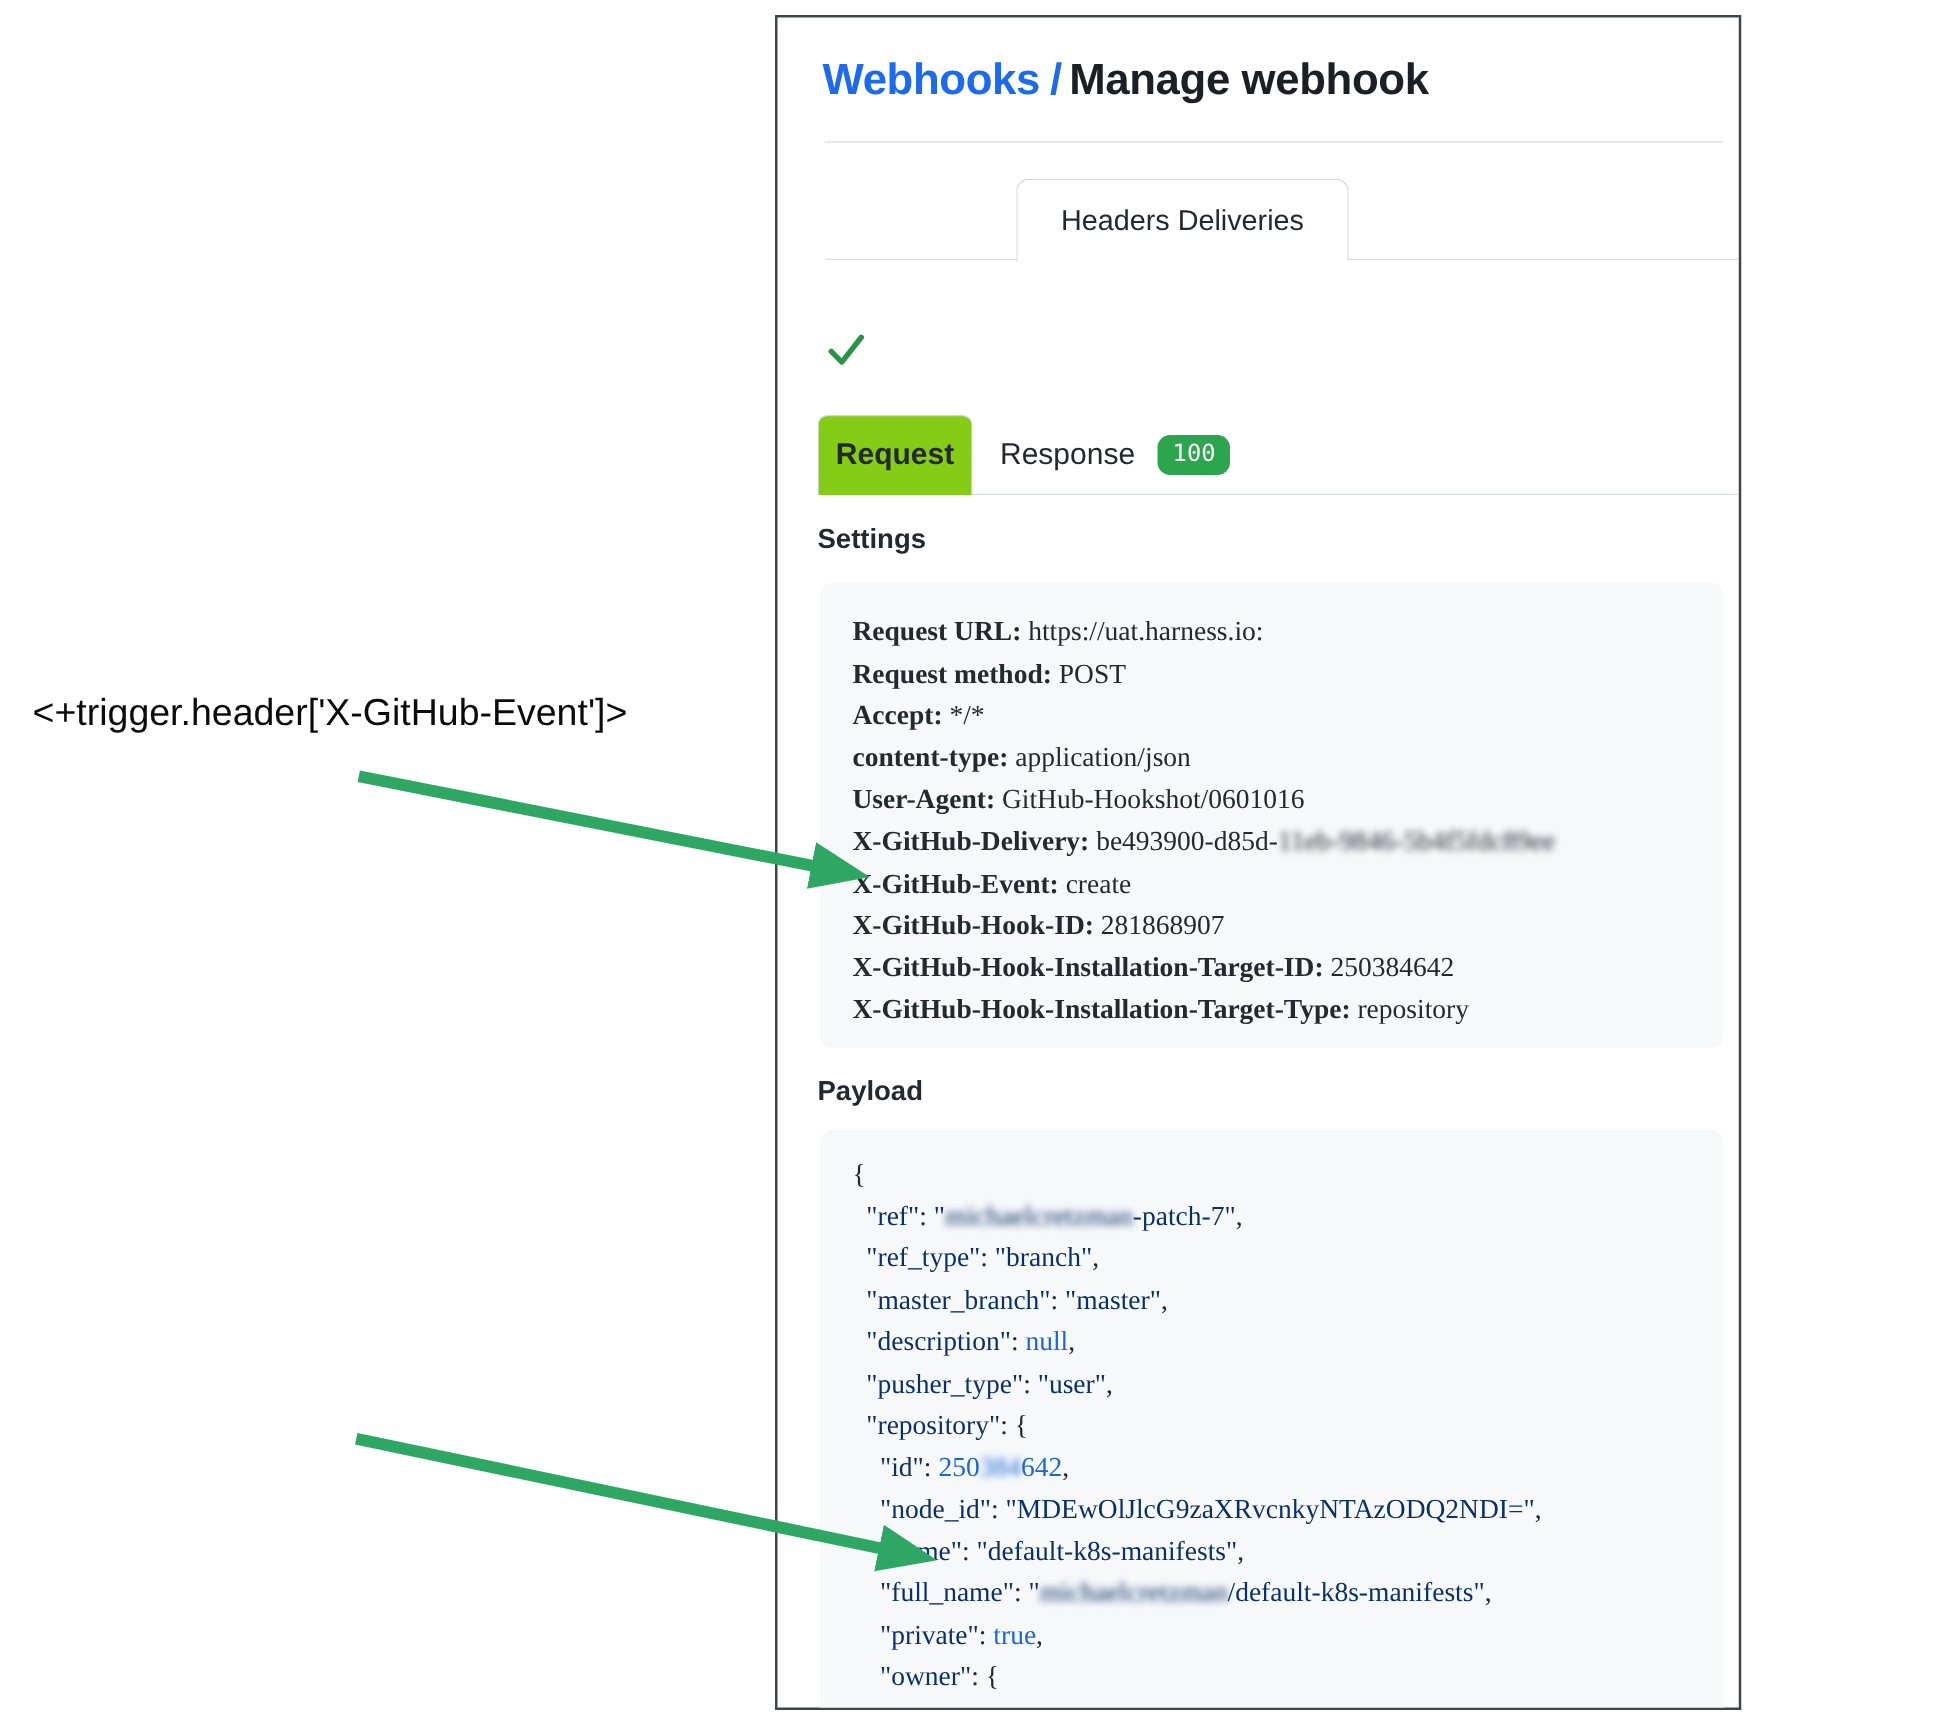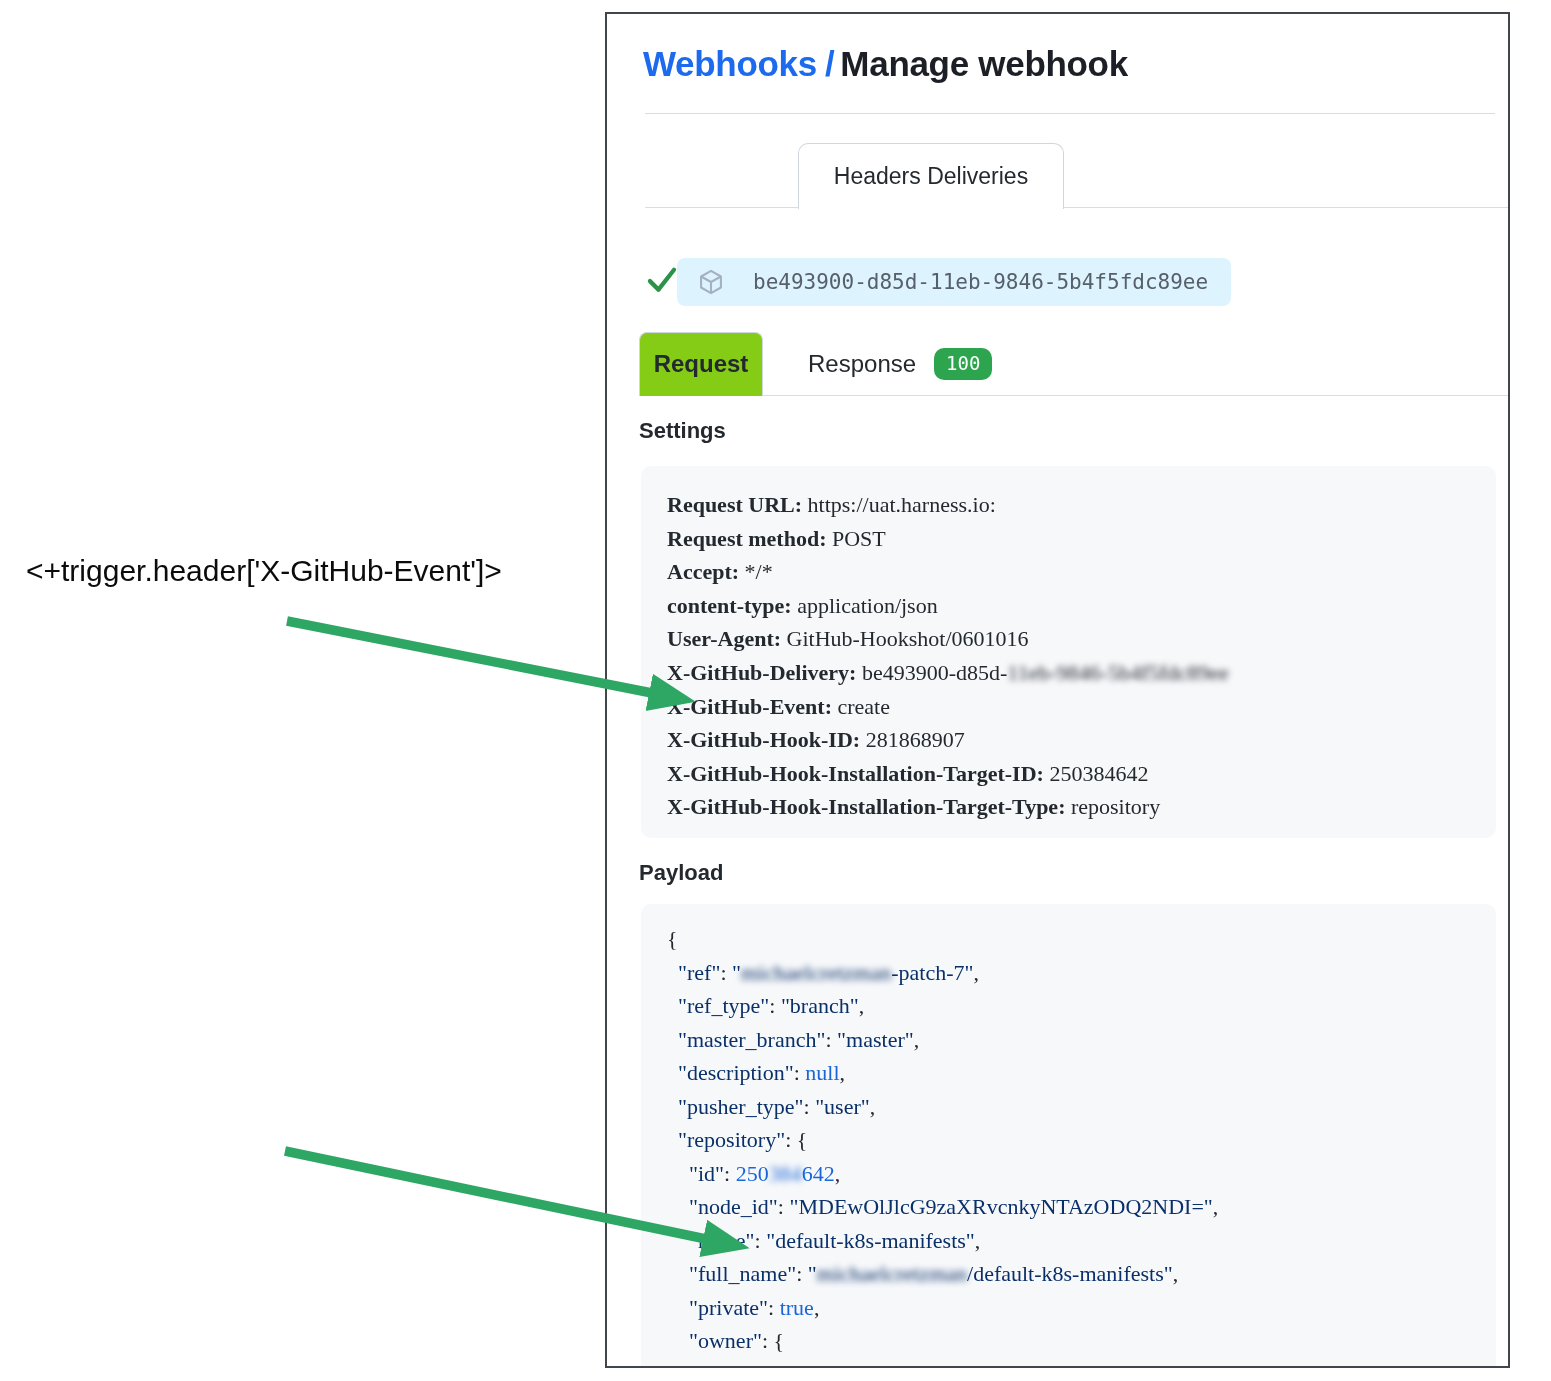--- a/index.html
+++ b/index.html
@@ -11,21 +11,21 @@
   *{box-sizing:border-box;margin:0;padding:0;}
   html,body{background:#ffffff;}
   .page{position:relative;width:1551px;height:1381px;background:#fff;overflow:hidden;
         font-family:"Liberation Sans",sans-serif;color:var(--text);}
   
   .annotation{position:absolute;font-size:30px;color:#0b0b0b;white-space:nowrap;z-index:6;}
   .ann1{left:26px;top:554px;}
   .ann2{left:46px;top:1089px;}
   .arrows{position:absolute;left:0;top:0;z-index:5;pointer-events:none;}
   
-  .panel{position:absolute;left:605px;top:12px;width:905px;height:1356px;
+  .panel{position:absolute;left:620px;top:12px;width:773px;height:1356px;
          background:#fff;border:2px solid var(--panel-border);overflow:hidden;z-index:1;}
   .breadcrumb{position:absolute;left:36px;top:30px;font-size:35px;font-weight:600;
               letter-spacing:-0.3px;white-space:nowrap;}
   .bc-link{color:var(--accent-blue);text-decoration:none;cursor:pointer;}
   .bc-sep{color:var(--accent-blue);padding:0 6px 0 8px;}
   .bc-cur{color:#1c2026;}
   .rule{position:absolute;height:1px;background:#d8dee4;}
   .rule-title{left:38px;right:13px;top:99px;}
   .rule-tabs{left:38px;right:0;top:193px;z-index:1;}
   .rule-subtabs{left:32px;right:0;top:381px;z-index:1;}
@@ -40,21 +40,21 @@
   .pill{position:absolute;left:70px;top:4px;width:554px;height:48px;background:var(--pill-bg);
         border-radius:8px;cursor:pointer;}
   .cube{position:absolute;left:20px;top:10px;width:28px;height:28px;}
   .did{position:absolute;left:76px;top:0;line-height:48px;
        font-family:"DejaVu Sans Mono",monospace;font-size:21px;color:var(--muted);white-space:nowrap;}
   
   .stab-request{position:absolute;left:32px;top:318px;width:124px;height:64px;line-height:62px;
         text-align:center;font-size:24px;font-weight:600;background:#84cc16;cursor:pointer;
         border:1px solid var(--border);border-bottom:none;border-radius:8px 8px 0 0;z-index:2;}
   .resp{position:absolute;left:178px;top:318px;height:64px;display:flex;align-items:center;
-        gap:18px;font-size:24px;color:var(--text);cursor:pointer;margin-left:23px;}
+        gap:18px;font-size:24px;color:var(--text);cursor:pointer;}
   .badge{display:inline-block;background:var(--badge-green);color:#fff;
          font-family:"DejaVu Sans Mono",monospace;font-size:19px;line-height:1;
          padding:6px 12px 7px;border-radius:10px;}
   
   .sec{position:absolute;left:32px;font-size:22px;font-weight:700;color:var(--text);}
   .h-headers{top:404px;}
   .h-payload{top:846px;}
   .codebox{position:absolute;left:34px;right:12px;background:var(--code-bg);border-radius:10px;}
   .headers-box{top:452px;height:372px;}
   .payload-box{top:890px;height:492px;}
@@ -94,29 +94,20 @@
 
     <div class="tab tab-rd">Headers Deliveries</div>
     <div class="rule rule-tabs"></div>
 
     <div class="delivery">
       <span class="check">
         <svg width="34" height="34" viewBox="0 0 24 24">
           <path d="M3.5 13.5 L9.5 19.5 L20.5 5.5" fill="none" stroke="#2b9348" stroke-width="3" stroke-linecap="round" stroke-linejoin="round"></path>
         </svg>
       </span>
-      <div class="pill">
-        <span class="cube">
-          <svg width="28" height="28" viewBox="0 0 24 24">
-            <path d="M12 2.5 L20.5 7.3 V16.7 L12 21.5 L3.5 16.7 V7.3 Z" fill="none" stroke="#a3b1c2" stroke-width="1.8" stroke-linejoin="round"></path>
-            <path d="M12 12 L20.5 7.3 M12 12 L3.5 7.3 M12 12 V21.5" fill="none" stroke="#a3b1c2" stroke-width="1.8" stroke-linejoin="round"></path>
-          </svg>
-        </span>
-        <span class="did">be493900-d85d-11eb-9846-5b4f5fdc89ee</span>
-      </div>
     </div>
 
     <div class="stab-request">Request</div>
     <div class="resp">
       <span>Response</span>
       <span class="badge">100</span>
     </div>
     <div class="rule rule-subtabs"></div>
 
     <h3 class="sec h-headers">Settings</h3>

